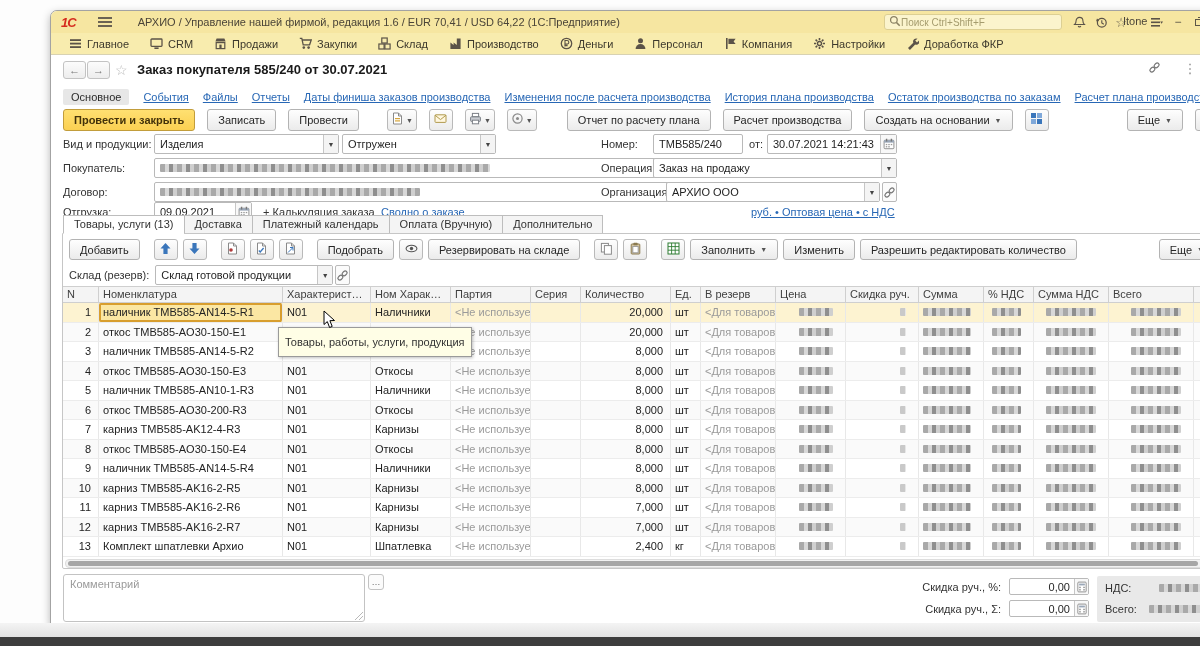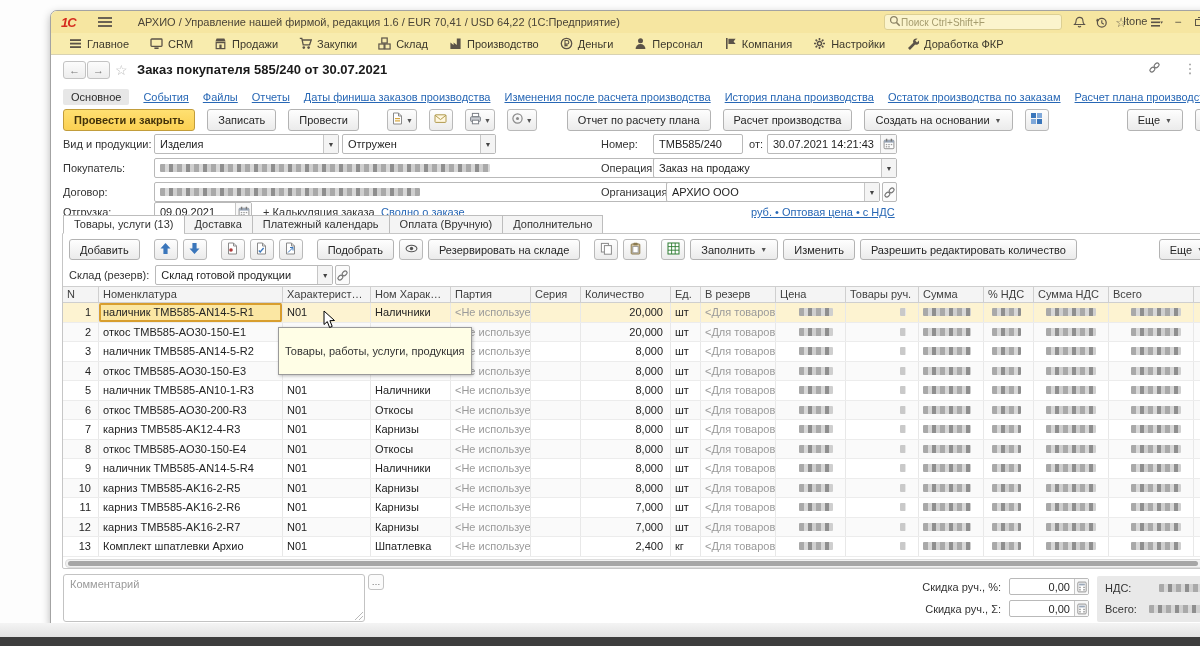--- a/index.html
+++ b/index.html
@@ -91,21 +91,21 @@
   .td { font-size:11px; color:#222; padding:2px 4px; border-right:1px solid #e8e8e8; white-space:nowrap; overflow:hidden; display:flex; align-items:center; }
   .td.num { justify-content:flex-end; padding-right:7px; }
   .td.gray { color:#9a9a9a; }
   .td.selcell { background:#fbe7a3; box-shadow:inset 0 0 0 2px #d89e2e; border-radius:2px; }
   .vscroll { position:absolute; right:0; top:52px; width:14px; height:271px; background:#fafafa; border-left:1px solid #d8d8d8; }
   .hscroll { position:absolute; left:2px; top:325px; width:1155px; height:9px; background:#f1f1f1; border:1px solid #dddddd; border-radius:4px; }
   .hscroll .thumb { position:absolute; left:2px; top:1px; width:1130px; height:5px; background:#a6a6a6; border-radius:3px; }
 
   
   .tooltip { position:absolute; left:227px; top:316px; background:#fffee6; border:1px solid #9a9a9a; box-shadow:1px 1px 3px rgba(0,0,0,.25);
-             font-size:11px; color:#333; padding:17px 6px; white-space:nowrap; z-index:20; }
+             font-size:11px; color:#333; padding:8px 6px; white-space:nowrap; z-index:20; }
   .cursor { position:absolute; left:272px; top:299px; z-index:21; }
 
   
   .comment { position:absolute; left:12px; top:563px; width:302px; height:48px; border:1px solid #c3c3c3; border-radius:3px; background:#fff; }
   .comment .ph { position:absolute; left:6px; top:3px; font-size:11px; color:#9a9a9a; }
   .comment .grip { position:absolute; right:1px; bottom:1px; width:8px; height:8px;
                    background:linear-gradient(135deg,transparent 45%,#b9b9b9 45% 55%,transparent 55% 70%,#b9b9b9 70% 80%,transparent 80%); }
   .dots-btn { position:absolute; left:317px; top:563px; width:16px; height:16px; border:1px solid #c3c3c3; border-radius:3px; background:#fbfbfb;
               font-size:9px; color:#666; display:flex; align-items:center; justify-content:center; }
   .disc-lbl { position:absolute; font-size:11px; color:#333; width:80px; text-align:right; }
@@ -571,21 +571,21 @@
           <div class="th" style="width: 36px;">N</div>
           <div class="th" style="width: 184px;">Номенклатура</div>
           <div class="th" style="width: 88px;">Характеристика</div>
           <div class="th" style="width: 80px;">Ном Характерис...</div>
           <div class="th" style="width: 80px;">Партия</div>
           <div class="th" style="width: 50px;">Серия</div>
           <div class="th" style="width: 90px;">Количество</div>
           <div class="th" style="width: 30px;">Ед.</div>
           <div class="th" style="width: 75px;">В резерв</div>
           <div class="th" style="width: 70px;">Цена</div>
-          <div class="th" style="width: 73px;">Товары руч.</div>
+          <div class="th" style="width: 73px;">Скидка руч.</div>
           <div class="th" style="width: 65px;">Сумма</div>
           <div class="th" style="width: 50px;">% НДС</div>
           <div class="th" style="width: 75px;">Сумма НДС</div>
           <div class="th" style="width: 85px;">Всего</div>
         </div>
       <div>
           <div class="trow selected">
             <div class="td num" style="width: 36px;">1</div>
             <div class="td selcell" style="width: 184px;">наличник TMB585-AN14-5-R1</div>
             <div class="td" style="width: 88px;">N01</div>

